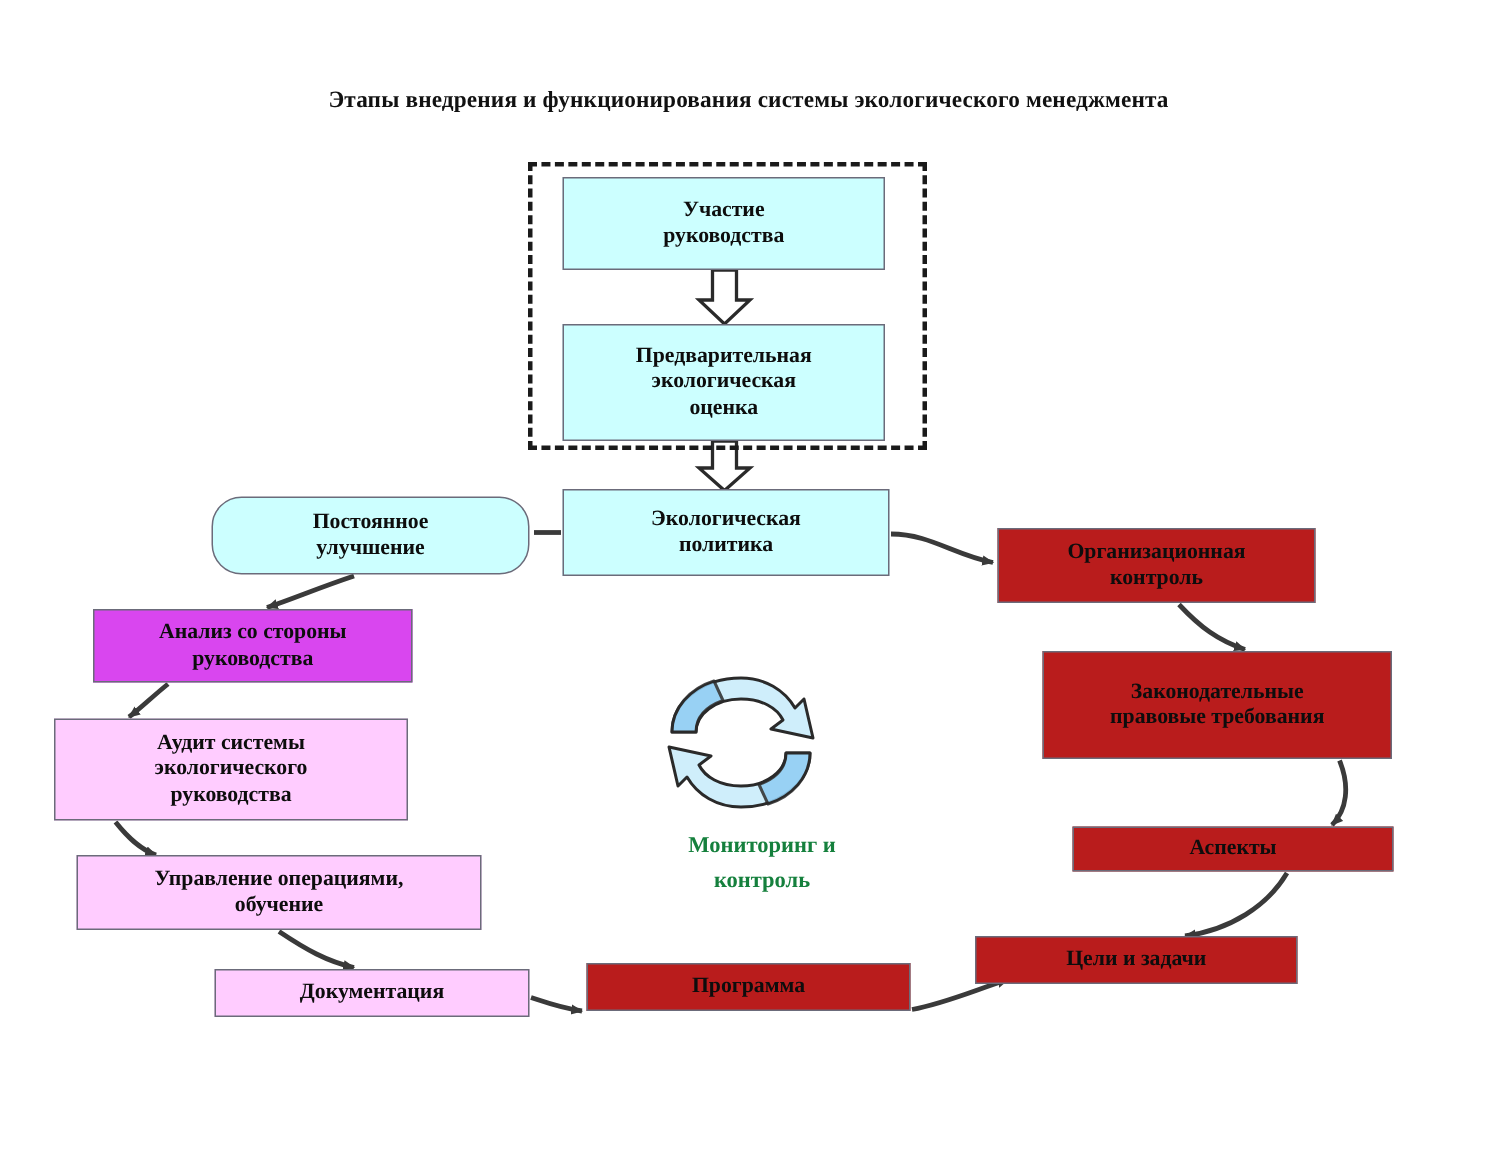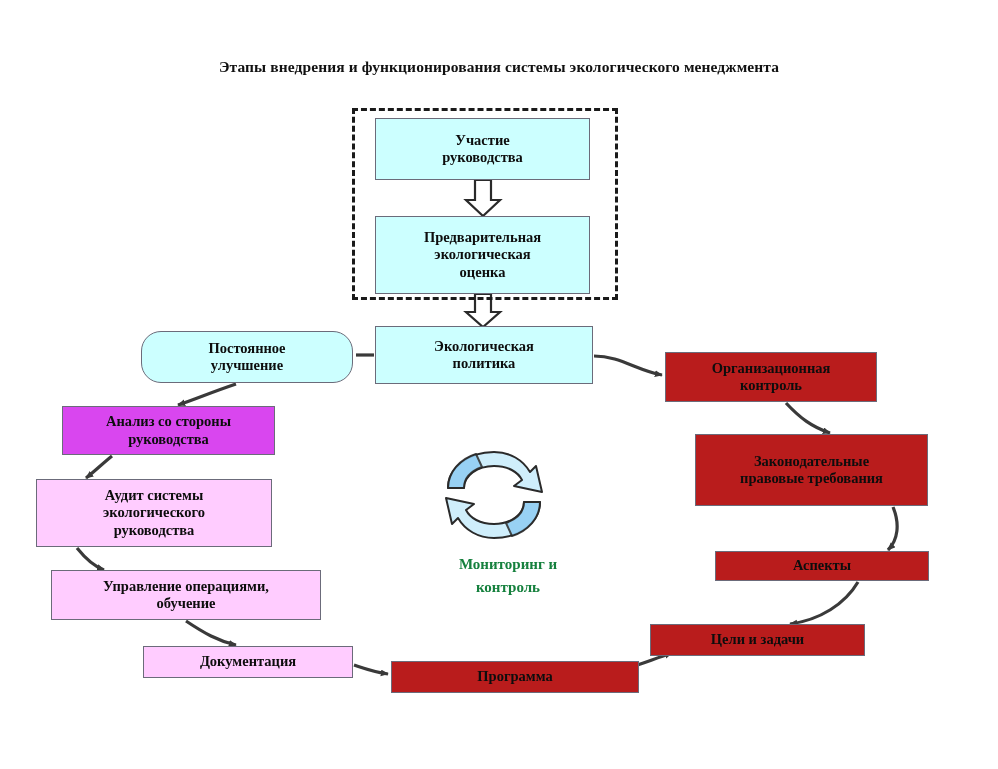--- a/index.html
+++ b/index.html
@@ -190,21 +190,21 @@
         <span>
           <div>Управление операциями,</div>
           <div>обучение</div>
         </span>
       </div>
       <div class="node c-pink" style="left: 143px; top: 646px; width: 210px; height: 32px;">
         <span>
           <div>Документация</div>
         </span>
       </div>
-      <div class="node c-yellow" style="left: 391px; top: 661px; width: 248px; height: 32px;">
+      <div class="node c-yellow" style="left: 391px; top: 642px; width: 216px; height: 32px;">
         <span>
           <div>Программа</div>
         </span>
       </div>
       <div class="node c-yellow" style="left: 650px; top: 624px; width: 215px; height: 32px;">
         <span>
           <div>Цели и задачи</div>
         </span>
       </div>
       <div class="node c-yellow" style="left: 715px; top: 551px; width: 214px; height: 30px;">

